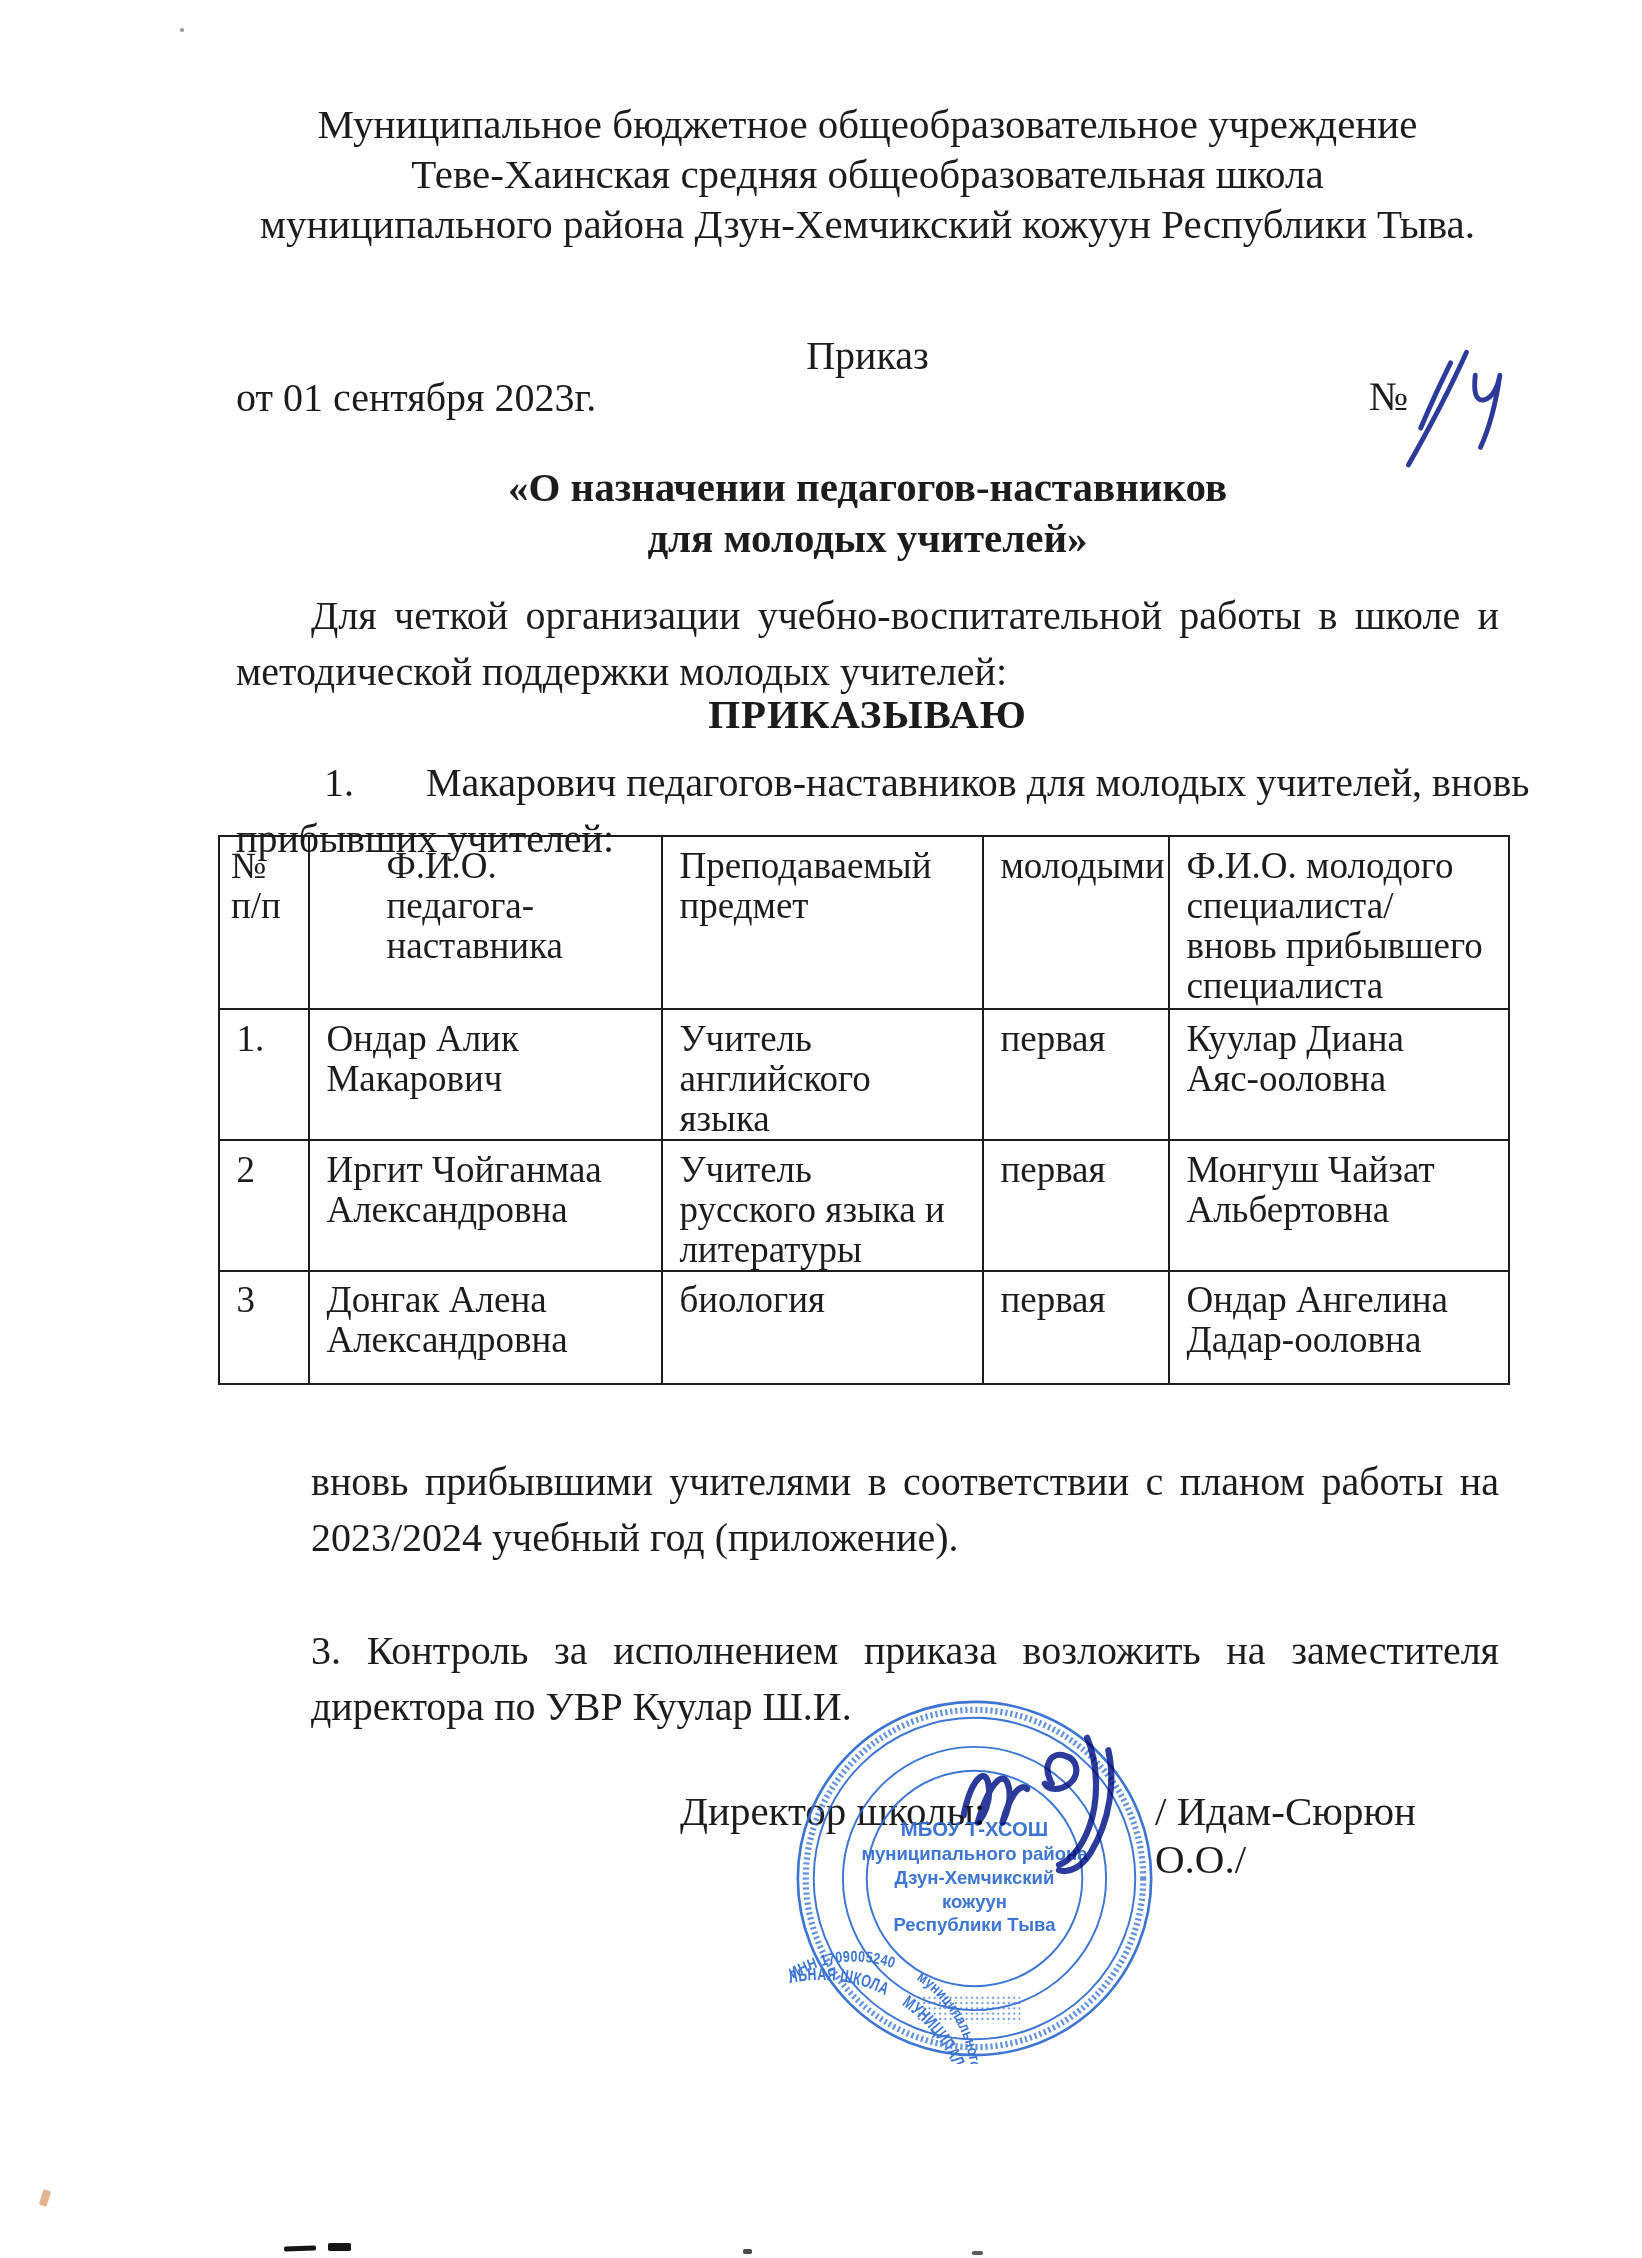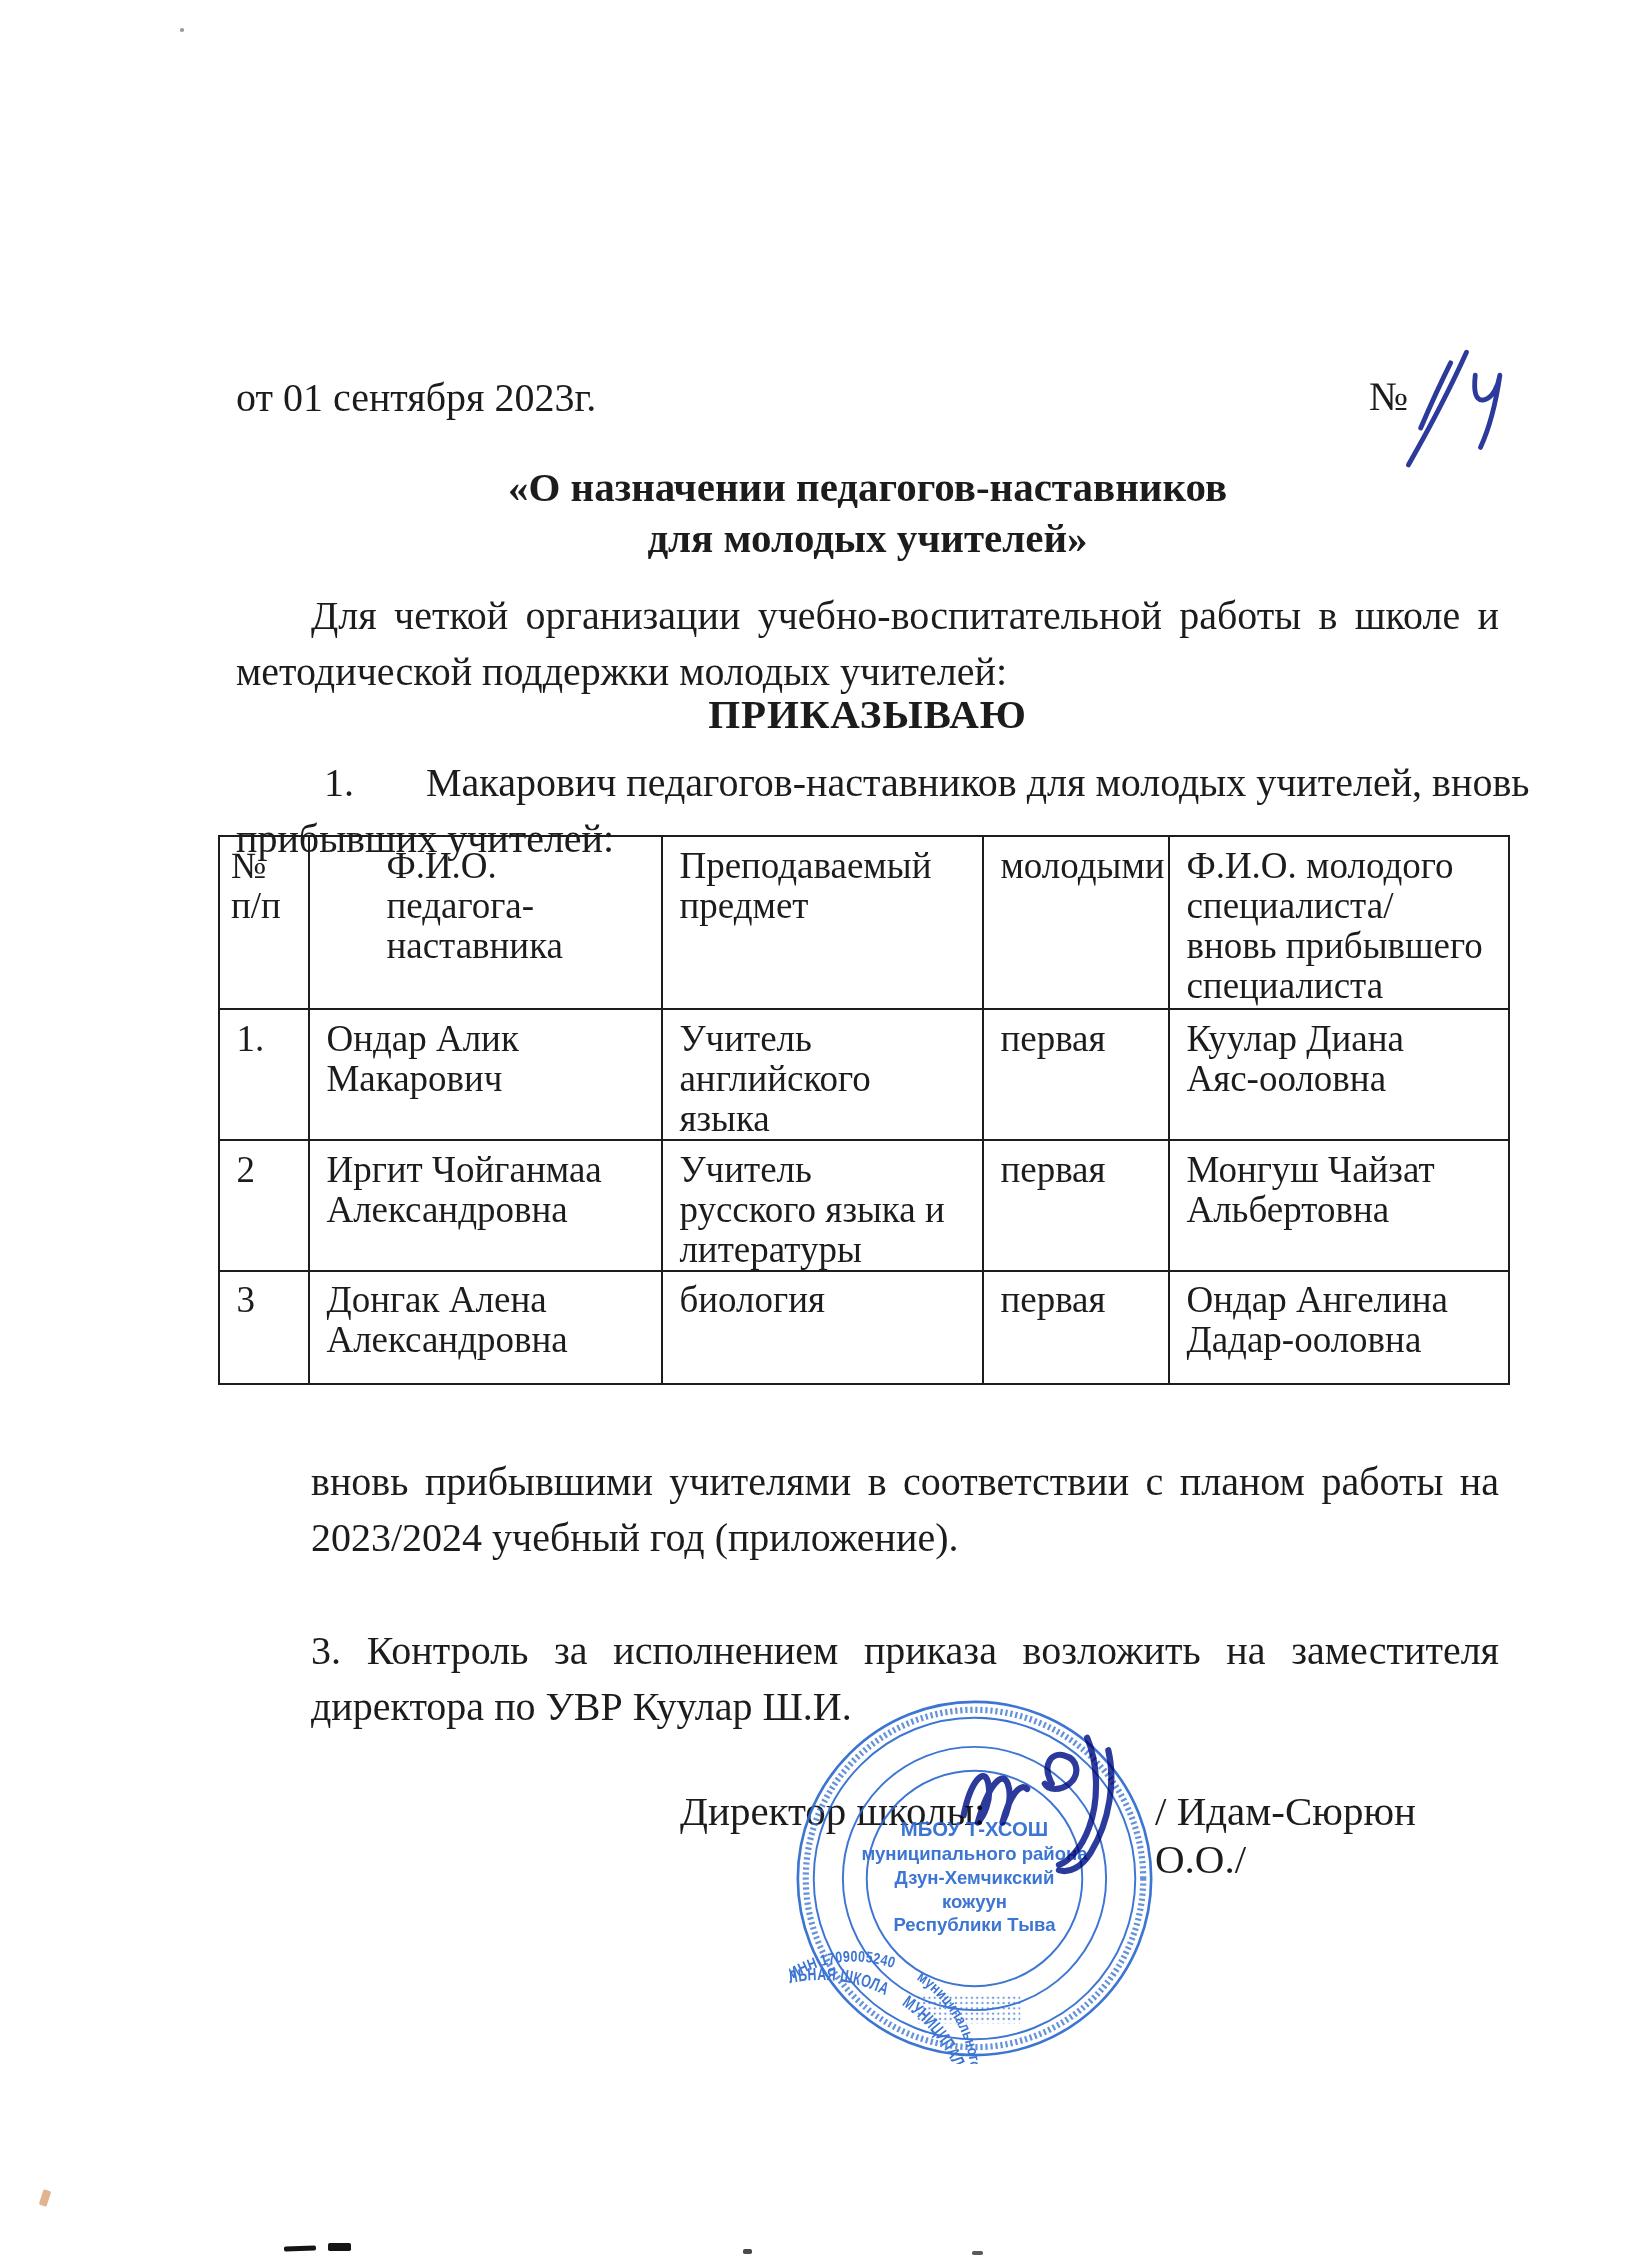--- a/index.html
+++ b/index.html
@@ -41,21 +41,27 @@
   .stamp{position:absolute;left:789px;top:1693px;opacity:.93;}
   .ink{position:absolute;}
   .speck{position:absolute;border-radius:1.8px;}
 </style>
 </head>
 <body>
 
 <div class="page">
   <div class="content">
 
-
+    <div class="abs org">
+      <div>Муниципальное бюджетное общеобразовательное учреждение</div>
+      <div>Теве-Хаинская средняя общеобразовательная школа</div>
+      <div>муниципального района Дзун-Хемчикский кожуун Республики Тыва.</div>
+    </div>
+
+    <div class="abs doctype">Приказ</div>
 
     <div class="abs dateline">от 01 сентября 2023г.</div>
     <div class="abs numlabel">№</div>
 
     <div class="abs title">
       <div>«О назначении педагогов-наставников</div>
       <div>для молодых учителей»</div>
     </div>
 
     <div class="abs intro txt">

